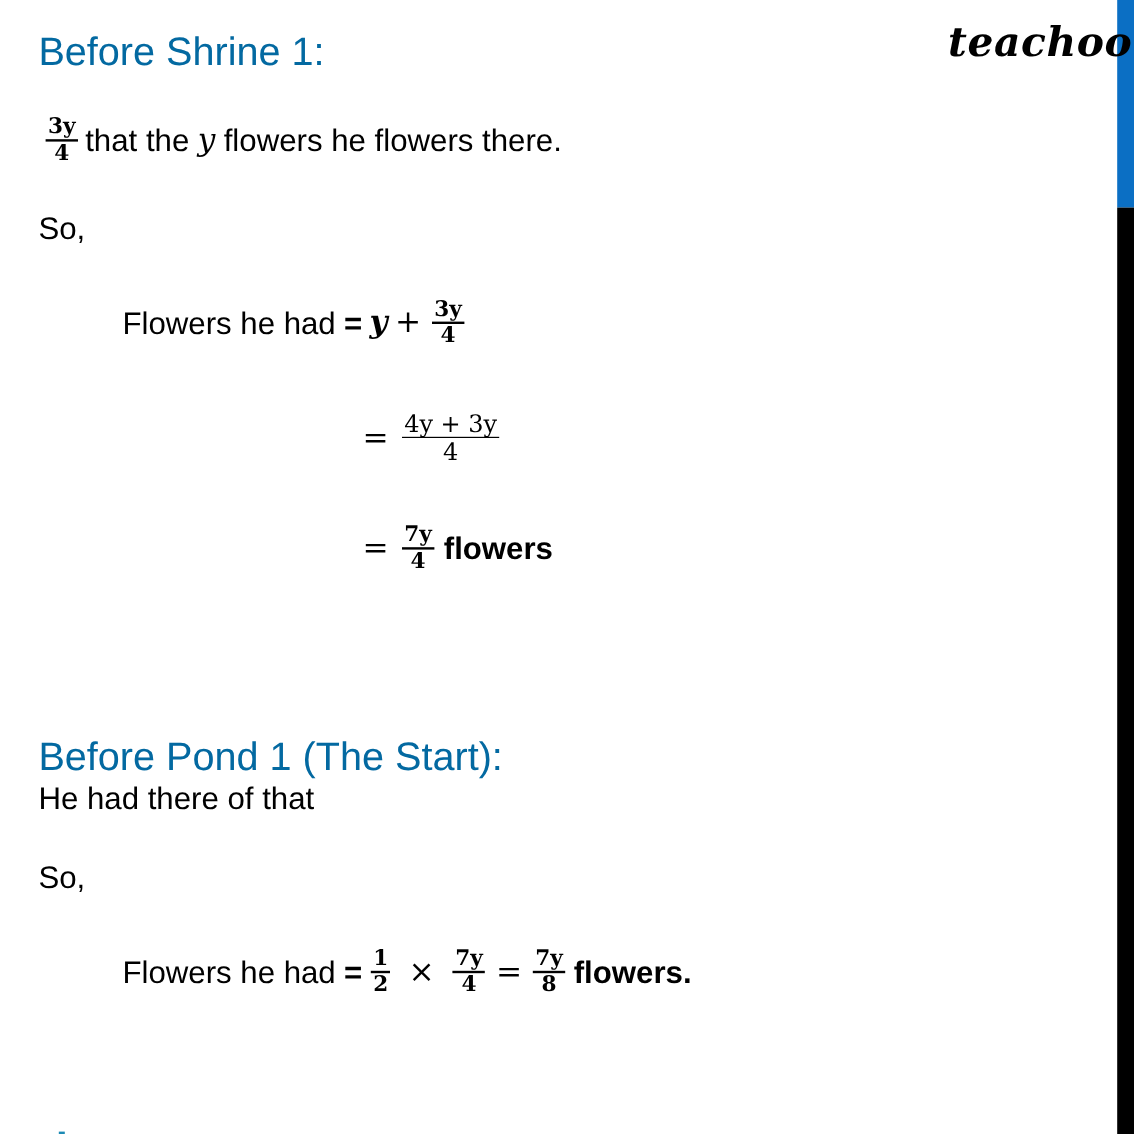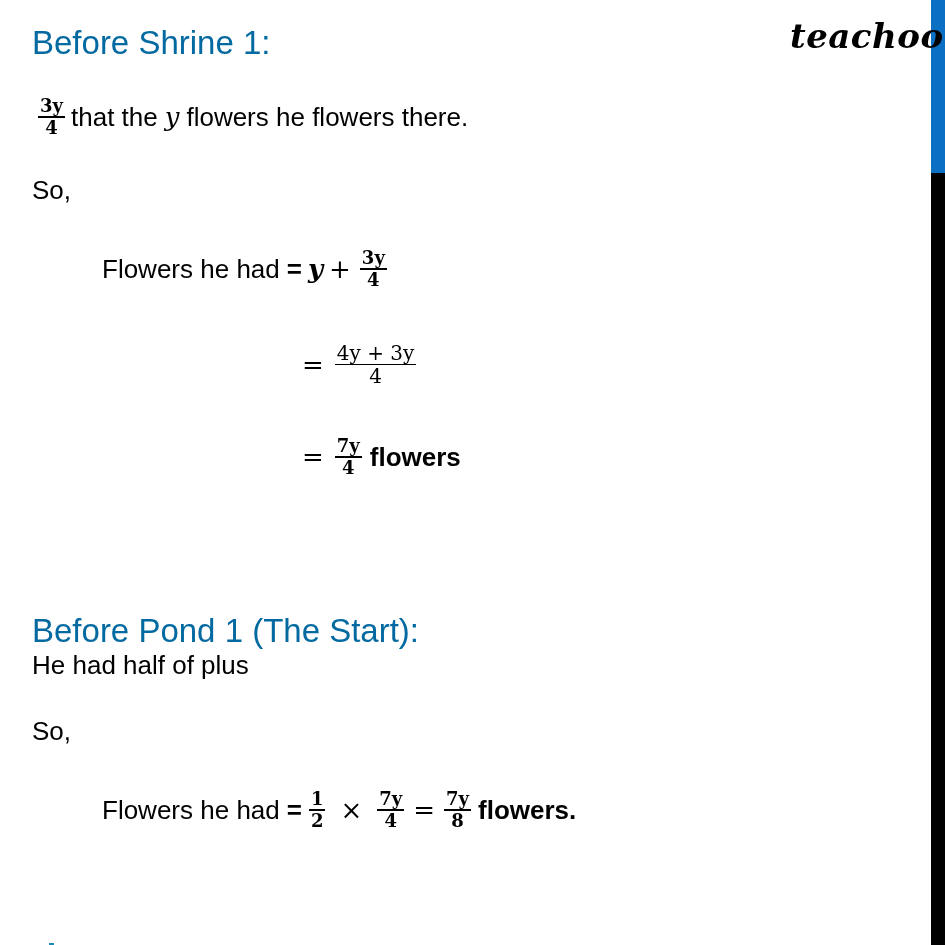--- a/index.html
+++ b/index.html
@@ -75,21 +75,21 @@
   <span class="op" style="margin:0 8px 0 0;">=</span>
   <span class="frac bold med">
     <span class="num">7y</span>
     <span class="den">4</span>
   </span>
   <span class="bold" style="margin-left:5px;">flowers</span>
 </div>
 
 <div class="abs heading" style="left:32px; top:586px;margin-top:26px;">Before Pond 1 (The Start):</div>
 
-<div class="abs body-text" style="left:32px; top:650px;">He had half of plus</div>
+<div class="abs body-text" style="left:32px; top:650px;">He had there of that</div>
 
 <div class="abs body-text" style="left:32px; top:716px;">So,</div>
 
 <div class="abs body-text row" style="left:102px; top:789px;">
   <span>Flowers he had</span>
   <span class="bold" style="margin:0 4px 0 7px;">=</span>
   <span class="frac bold med">
     <span class="num">1</span>
     <span class="den">2</span>
   </span>

